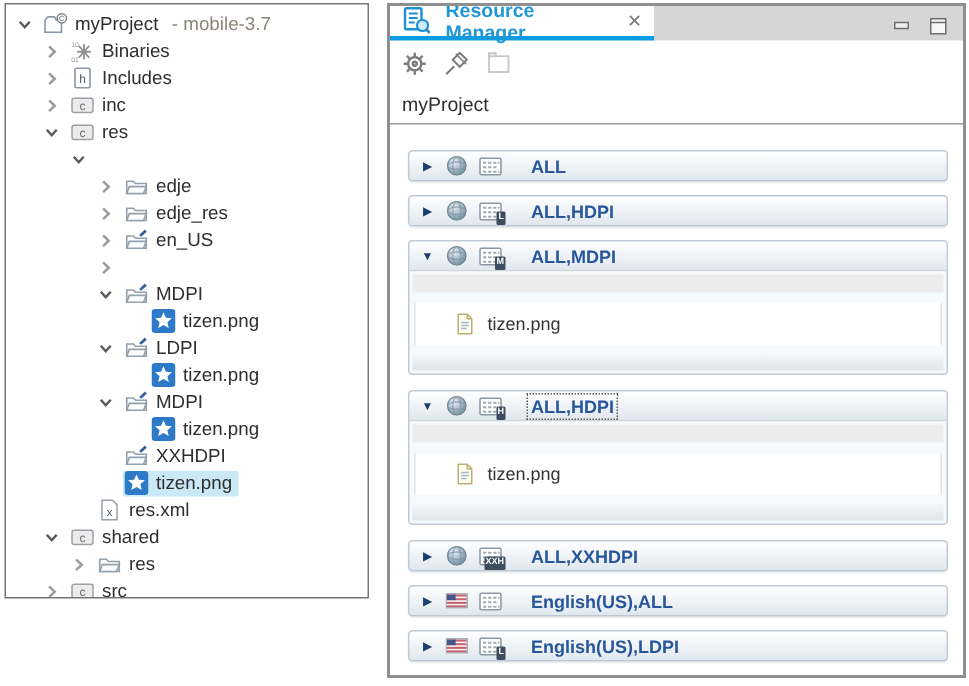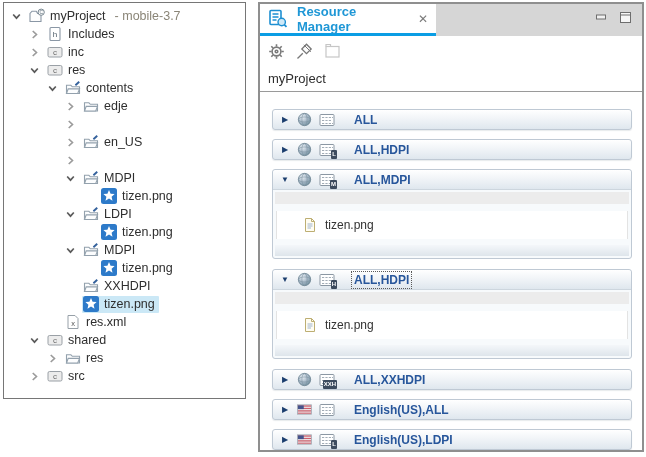--- a/index.html
+++ b/index.html
@@ -18,21 +18,21 @@
   .seg.selected{background:#cbe8f6}
   .ticon{width:16px;height:16px;flex:none;display:inline-flex}
   .ticon svg{width:16px;height:16px}
   .arrow svg{width:11px;height:11px}
   .tlbl{font-size:12.5px;color:#2e2e2e}
   .tsuf{font-size:12.5px;color:#8a8577;margin-left:4px}
 
   
   .rpanel{position:absolute;left:258px;top:2px;width:386px;height:450px;
           border:2px solid #8f8f8f;background:#fff;box-sizing:border-box;overflow:hidden}
-  .tabbar{display:flex;height:32px}
+  .tabbar{display:flex;height:23px}
   .tab{display:flex;align-items:center;background:#fff;width:176px;flex:none;
        padding:0 8px 0 8px;border-bottom:3px solid #0a9de4;box-sizing:border-box}
   .tabicon{width:20px;height:20px;display:inline-flex}
   .tabicon svg{width:20px;height:20px}
   .tablbl{font-size:13px;font-weight:bold;color:#1f97d6;margin-left:9px}
   .tabclose{margin-left:16px;font-size:12px;color:#7b7b7b;cursor:default}
   .tabrest{flex:1;background:#d6d6d6;display:flex;justify-content:flex-end;
            align-items:flex-start;padding:7px 10px 0 0;gap:11px}
   .wbtn{display:inline-flex}
   .toolbar{height:30px;display:flex;align-items:center;gap:9px;padding-left:7px}
@@ -97,20 +97,39 @@
   </div>
   <div class="trow" style="--lvl:1">
     <span class="arrow">
         <svg viewBox="0 0 10 10">
           <path d="M3.4 1.8L6.8 5 3.4 8.2" fill="none" stroke="#9b9b9b" stroke-width="1.5"></path>
         </svg>
       </span>
     <span class="seg">
         <span class="ticon">
           <svg viewBox="0 0 16 16">
+            <text x="0.5" y="5.5" font-size="4.6" fill="#9a9a9a">10</text>
+            <text x="0.5" y="15" font-size="4.6" fill="#9a9a9a">01</text>
+            <g stroke="#8f8f8f" stroke-width="1.2" fill="none">
+              <path d="M5.5 4.5l7 8M12.5 4.5l-7 8M9 3.5v10M4.5 8.5h9"></path>
+            </g>
+          </svg>
+        </span>
+        <span class="tlbl">Binaries</span>
+      </span>
+  </div>
+  <div class="trow" style="--lvl:1">
+    <span class="arrow">
+        <svg viewBox="0 0 10 10">
+          <path d="M3.4 1.8L6.8 5 3.4 8.2" fill="none" stroke="#9b9b9b" stroke-width="1.5"></path>
+        </svg>
+      </span>
+    <span class="seg">
+        <span class="ticon">
+          <svg viewBox="0 0 16 16">
             <rect x="3" y="1.5" width="10" height="13" rx="1" fill="#fff" stroke="#8a97a5" stroke-width="1.1"></rect>
             <text x="8" y="11" font-size="8" text-anchor="middle" fill="#4a5a66">h</text>
           </svg>
         </span>
         <span class="tlbl">Includes</span>
       </span>
   </div>
   <div class="trow" style="--lvl:1">
     <span class="arrow">
         <svg viewBox="0 0 10 10">
@@ -142,30 +161,20 @@
         </span>
         <span class="tlbl">res</span>
       </span>
   </div>
   <div class="trow" style="--lvl:2">
     <span class="arrow">
         <svg viewBox="0 0 10 10">
           <path d="M2 3.2L5 6.5 8 3.2" fill="none" stroke="#5a5a5a" stroke-width="1.5"></path>
         </svg>
       </span>
-    <span class="seg">
-        <span class="ticon">
-          <svg viewBox="0 0 16 16">
-            <path d="M1.5 13.5V5.3h4.4l1.4 1.5h7.2v6.7z" fill="#fcfdfe" stroke="#93a1ad" stroke-width="1.1"></path>
-            <path d="M1.5 13.5l1.7-4.6h11.3l-1.8 4.6z" fill="#fcfdfe" stroke="#93a1ad" stroke-width="1.1"></path>
-            <path d="M9.8 4.6L13.6 1l1.3 1.5-3.9 3.4z" fill="#34619c"></path>
-          </svg>
-        </span>
-        <span class="tlbl">contents</span>
-      </span>
   </div>
   <div class="trow" style="--lvl:3">
     <span class="arrow">
         <svg viewBox="0 0 10 10">
           <path d="M3.4 1.8L6.8 5 3.4 8.2" fill="none" stroke="#9b9b9b" stroke-width="1.5"></path>
         </svg>
       </span>
     <span class="seg">
         <span class="ticon">
           <svg viewBox="0 0 16 16">
@@ -174,20 +183,29 @@
           </svg>
         </span>
         <span class="tlbl">edje</span>
       </span>
   </div>
   <div class="trow" style="--lvl:3">
     <span class="arrow">
         <svg viewBox="0 0 10 10">
           <path d="M3.4 1.8L6.8 5 3.4 8.2" fill="none" stroke="#9b9b9b" stroke-width="1.5"></path>
         </svg>
+      </span>
+    <span class="seg">
+        <span class="ticon">
+          <svg viewBox="0 0 16 16">
+            <path d="M1.5 13V4.8h4.4L7.3 6.3h7.2V13z" fill="#fcfdfe" stroke="#93a1ad" stroke-width="1.1"></path>
+            <path d="M1.5 13l1.7-4.6h11.3L12.7 13z" fill="#fcfdfe" stroke="#93a1ad" stroke-width="1.1"></path>
+          </svg>
+        </span>
+        <span class="tlbl">edje_res</span>
       </span>
   </div>
   <div class="trow" style="--lvl:3">
     <span class="arrow">
         <svg viewBox="0 0 10 10">
           <path d="M3.4 1.8L6.8 5 3.4 8.2" fill="none" stroke="#9b9b9b" stroke-width="1.5"></path>
         </svg>
       </span>
     <span class="seg">
         <span class="ticon">

